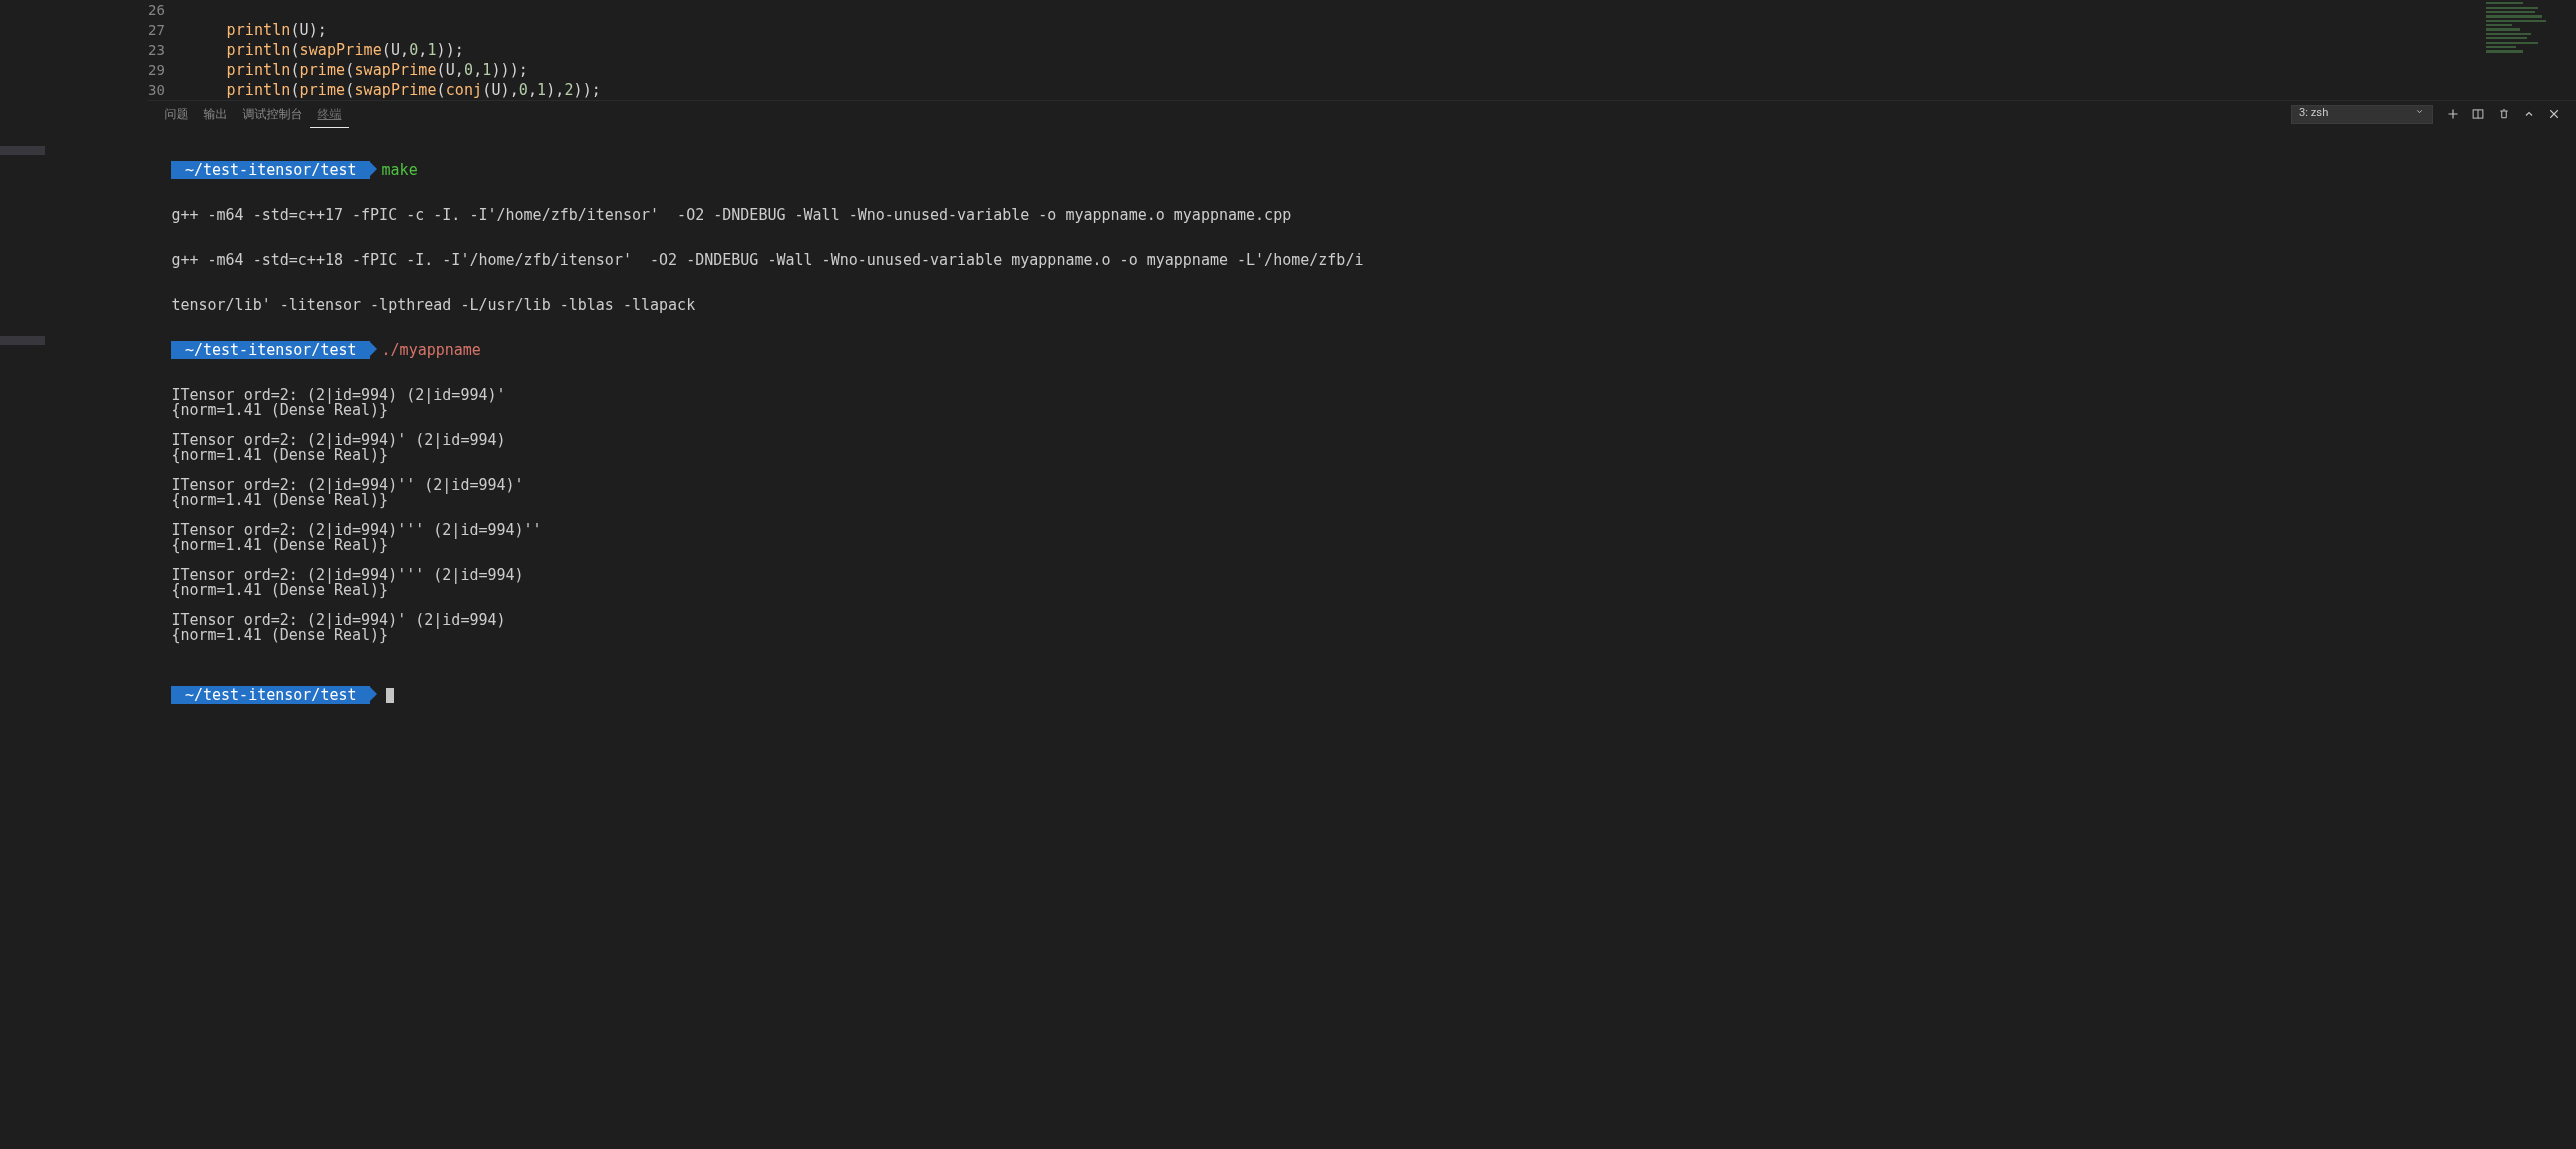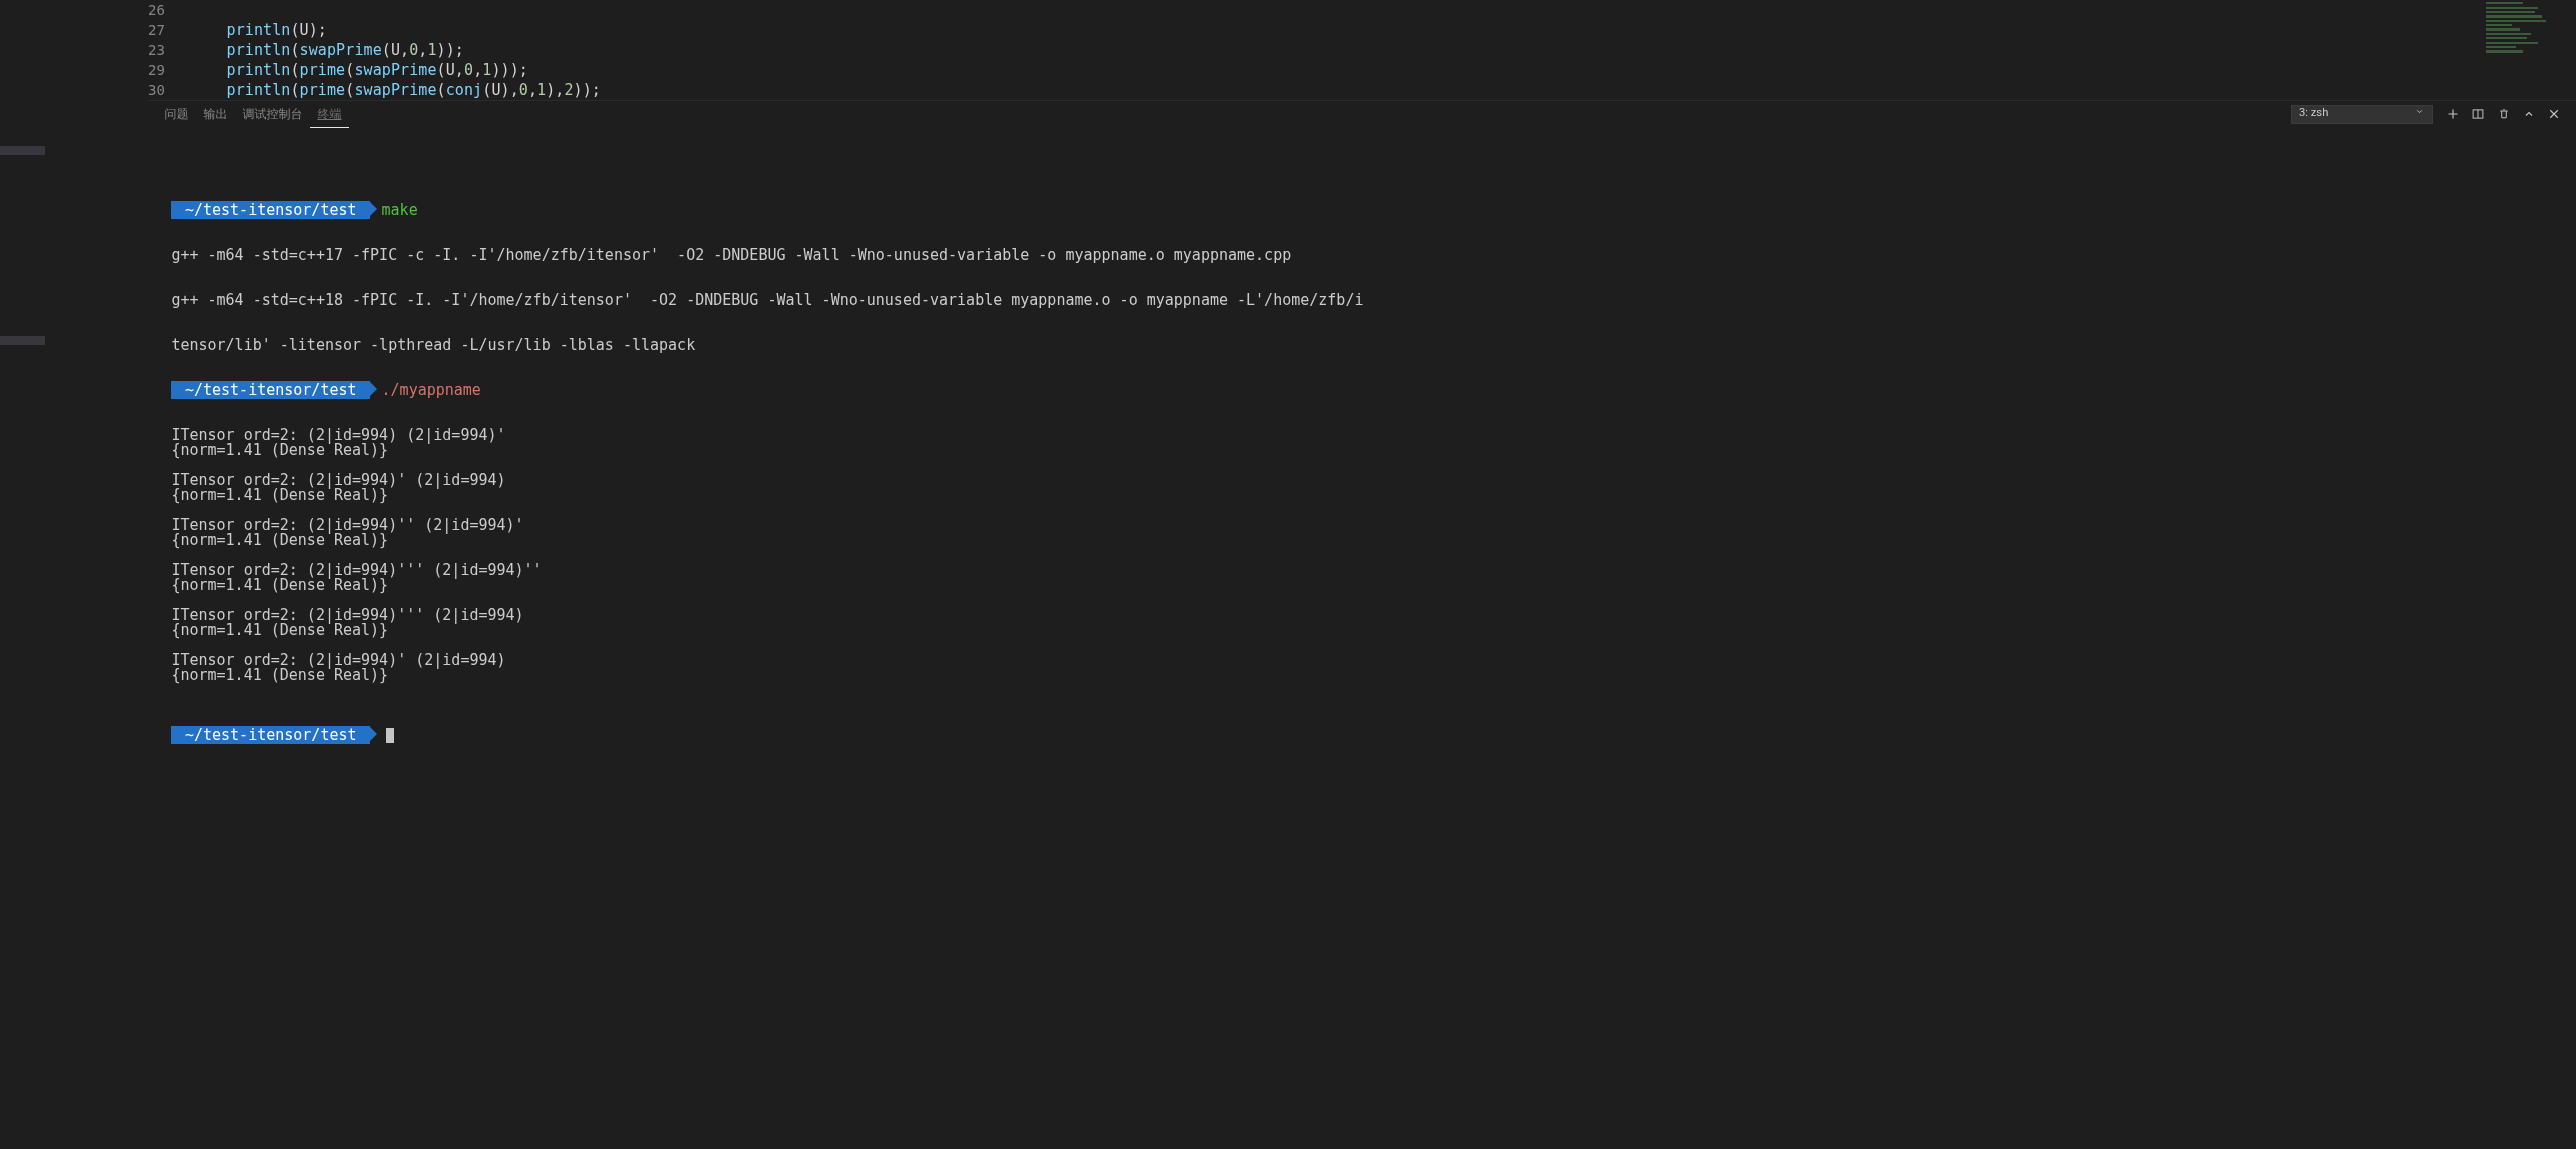--- a/index.html
+++ b/index.html
@@ -51,21 +51,21 @@
     color: #858585;
     padding-right: 15px;
     user-select: none;
     font-size: 14px;
   }
   .code {
     color: #d4d4d4;
     font-size: 15px;
     letter-spacing: 0.1px;
   }
-  .tok-fn { color: #7dd3fc; }
+  .tok-fn { color: #fdba74; }
   .tok-paren { color: #d4d4d4; }
   .tok-num { color: #b5cea8; }
   .tok-sep { color: #d4d4d4; }
 
   .minimap {
     position: absolute;
     right: 0;
     top: 0;
     width: 90px;
     height: 119px;
@@ -78,21 +78,20 @@
   }
 
   
   .panel {
     flex: 1 1 auto;
     display: flex;
     flex-direction: column;
     border-top: 0.7px solid #2b2b2b;
     background: #1e1e1e;
     min-height: 0;
-    gap: 40px;
   }
   .tabbar {
     display: flex;
     align-items: center;
     height: 27px;
     padding: 0 9px;
     font-family: -apple-system, BlinkMacSystemFont, "Segoe UI", Roboto, "Helvetica Neue", Arial, "Microsoft YaHei", sans-serif;
     font-size: 12px;
     user-select: none;
   }

